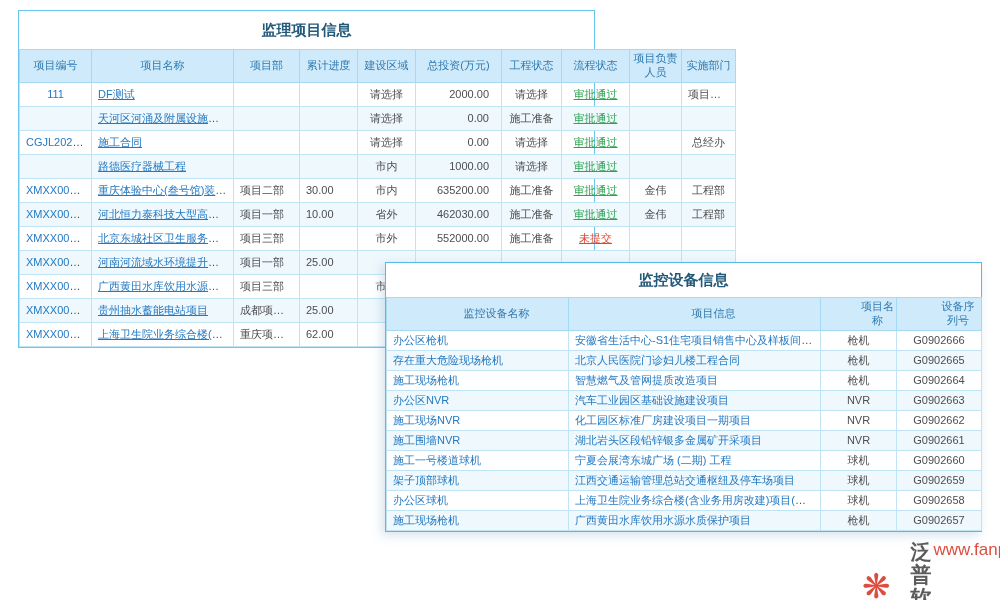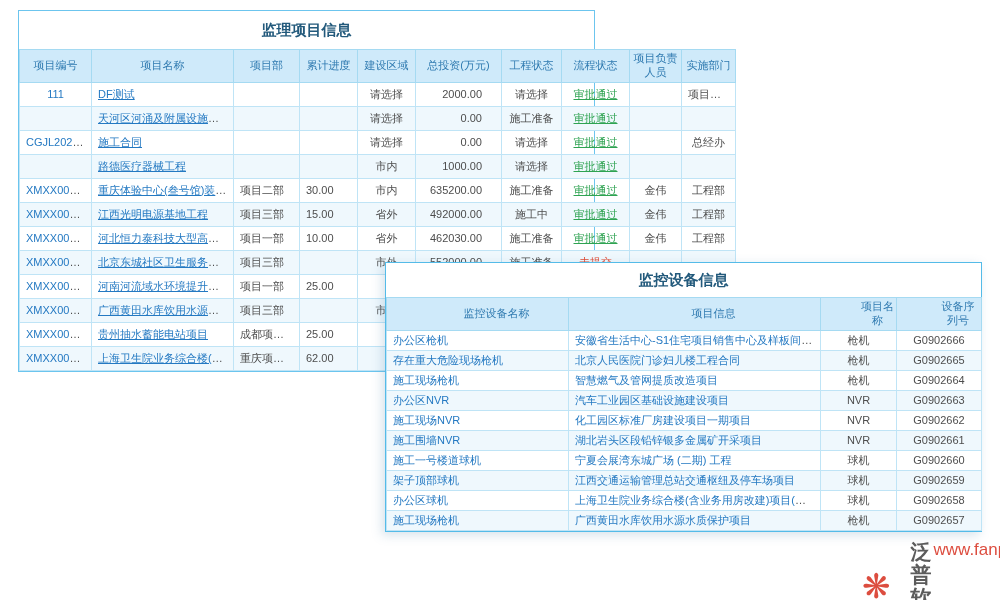--- a/index.html
+++ b/index.html
@@ -19,21 +19,21 @@
   th { background:#cfeafa; color:#2f7ab0; font-weight:normal; font-size:11px;
        border:1px solid #a5daf2; padding:2px; text-align:center; line-height:1.25; }
   td { border:1px solid #bfe4f6; font-size:11px; color:#4d4d4d; padding:0 6px;
        overflow:hidden; white-space:nowrap; text-overflow:ellipsis; }
   #supervision th { height:30px; }
   #supervision td { height:24px; }
   #devices th { height:28px;padding-left:40px; }
   #devices td { height:20px; }
   tbody tr:nth-child(even) { background:#eff8fd; }
 
-  .c { text-align:center; } .l { text-align:left; } .r { text-align:right; padding-right:19px; }
+  .c { text-align:center; } .l { text-align:left; } .r { text-align:right; padding-right:12px; }
   .link { color:#2479c2; cursor:pointer; }
   .link.u { text-decoration:underline; }
   .flow-green { color:#2fa352; text-decoration:underline; cursor:pointer; }
   .flow-red { color:#e0452f; text-decoration:underline; cursor:pointer; }
 
   .watermark { position:absolute; left:862px; top:540px; display:flex; align-items:center;
     gap:5px; z-index:40; opacity:.9; }
   .wm-logo { font-size:34px; color:#d93a2b; line-height:1; }
   .wm-col { display:flex; flex-direction:row;padding-left:15px; }
   .wm-brand { font-size:21px; font-weight:bold; color:#4a4a4a; letter-spacing:2px; line-height:1.1; }
@@ -131,32 +131,20 @@
           <td class="l">项目二部</td>
           <td class="l">30.00</td>
           <td class="c">市内</td>
           <td class="r">635200.00</td>
           <td class="c">施工准备</td>
           <td class="c"><span class="flow-green">审批通过</span></td>
           <td class="c">金伟</td>
           <td class="c">工程部</td>
         </tr>
 
-        <tr>
-          <td class="c"><span class="link">XMXX00024</span></td>
-          <td class="l"><span class="link u">江西光明电源基地工程</span></td>
-          <td class="l">项目三部</td>
-          <td class="l">15.00</td>
-          <td class="c">省外</td>
-          <td class="r">492000.00</td>
-          <td class="c">施工中</td>
-          <td class="c"><span class="flow-green">审批通过</span></td>
-          <td class="c">金伟</td>
-          <td class="c">工程部</td>
-        </tr>
 
         <tr>
           <td class="c"><span class="link">XMXX00023</span></td>
           <td class="l"><span class="link u">河北恒力泰科技大型高端智能装备...</span></td>
           <td class="l">项目一部</td>
           <td class="l">10.00</td>
           <td class="c">省外</td>
           <td class="r">462030.00</td>
           <td class="c">施工准备</td>
           <td class="c"><span class="flow-green">审批通过</span></td>

